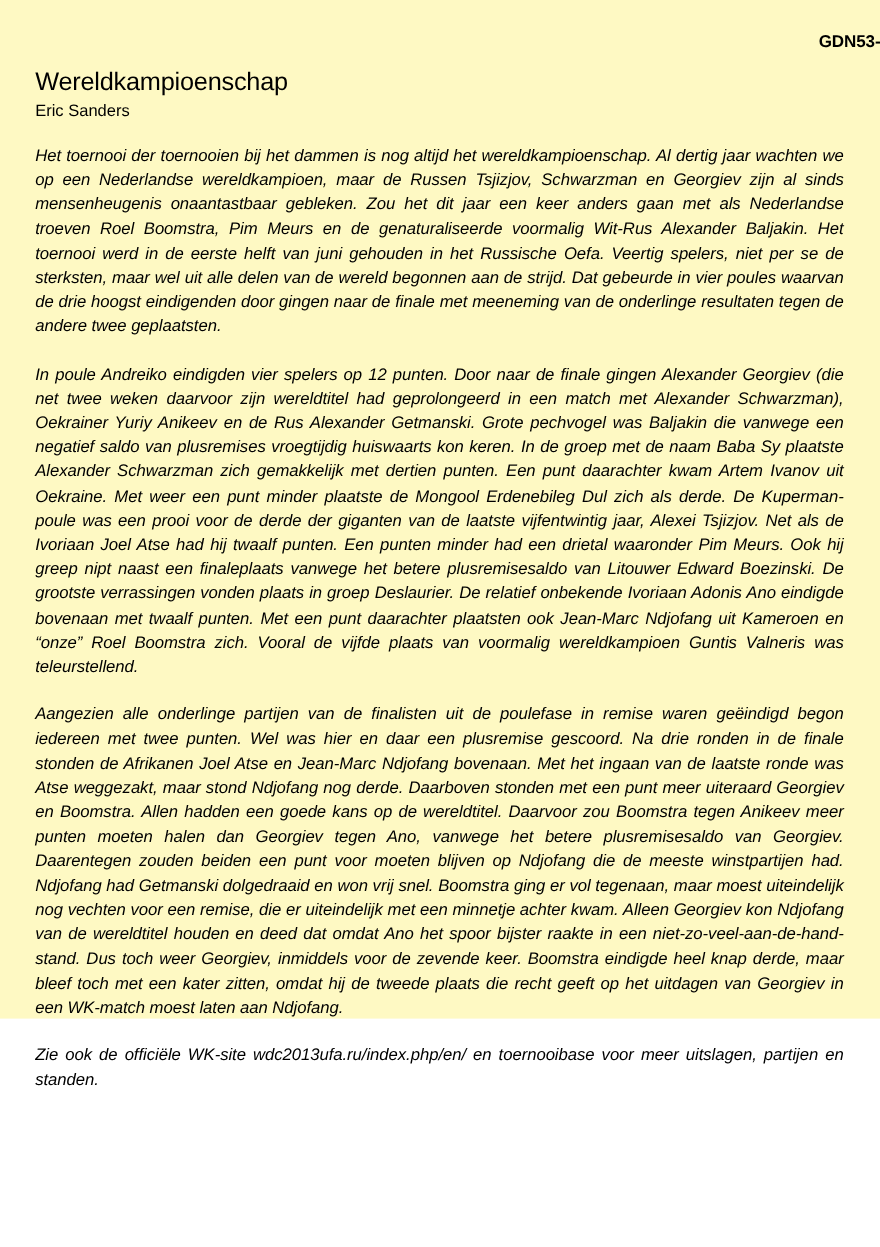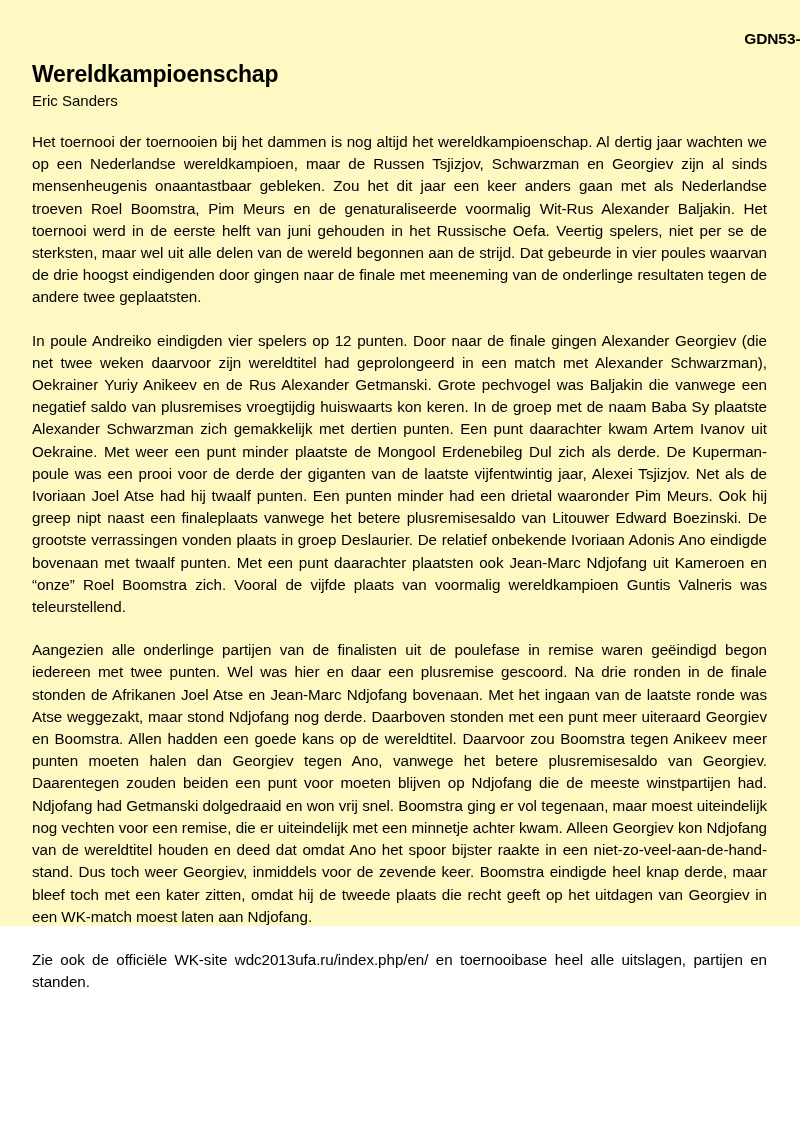--- a/index.html
+++ b/index.html
@@ -32,38 +32,39 @@
     font-weight: bold;
     letter-spacing: -0.1px;
     line-height: 1;
     white-space: nowrap;
   }
   .title {
     position: absolute;
     left: 32px;
     top: 62px;
     font-size: 23px;
-    font-weight: bold;
+    font-weight: normal;
     letter-spacing: -0.2px;
     line-height: 1.1;
     margin: 0;
   }
   .byline {
     position: absolute;
     left: 32px;
     top: 92px;
     font-size: 15px;
     line-height: 1.25;
     text-align: right;
   }
   .body-text {
     position: absolute;
     left: 32px;
     top: 131px;
     width: 735px;
+    font-style: italic;
   }
   .para {
     margin: 0 0 21px 0;
     font-size: 15.2px;
     line-height: 22.2px;
     text-align: justify;
     text-justify: inter-word;
     letter-spacing: -0.05px;
     word-spacing: 0px;
   }
@@ -86,18 +87,18 @@
   <div class="header-code">GDN53-4</div>
 
   <h1 class="title">Wereldkampioenschap</h1>
 
   <div class="byline">Eric Sanders</div>
 
   <div class="body-text">
     <p class="para">Het toernooi der toernooien bij het dammen is nog altijd het wereldkampioenschap. Al dertig jaar wachten we op een Nederlandse wereldkampioen, maar de Russen Tsjizjov, Schwarzman en Georgiev zijn al sinds mensenheugenis onaantastbaar gebleken. Zou het dit jaar een keer anders gaan met als Nederlandse troeven Roel Boomstra, Pim Meurs en de genaturaliseerde voormalig Wit-Rus Alexander Baljakin. Het toernooi werd in de eerste helft van juni gehouden in het Russische Oefa. Veertig spelers, niet per se de sterksten, maar wel uit alle delen van de wereld begonnen aan de strijd. Dat gebeurde in vier poules waarvan de drie hoogst eindigenden door gingen naar de finale met meeneming van de onderlinge resultaten tegen de andere twee geplaatsten.</p>
     <p class="para">In poule Andreiko eindigden vier spelers op 12 punten. Door naar de finale gingen Alexander Georgiev (die net twee weken daarvoor zijn wereldtitel had geprolongeerd in een match met Alexander Schwarzman), Oekrainer Yuriy Anikeev en de Rus Alexander Getmanski. Grote pechvogel was Baljakin die vanwege een negatief saldo van plusremises vroegtijdig huiswaarts kon keren. In de groep met de naam Baba Sy plaatste Alexander Schwarzman zich gemakkelijk met dertien punten. Een punt daarachter kwam Artem Ivanov uit Oekraine. Met weer een punt minder plaatste de Mongool Erdenebileg Dul zich als derde. De Kuperman-poule was een prooi voor de derde der giganten van de laatste vijfentwintig jaar, Alexei Tsjizjov. Net als de Ivoriaan Joel Atse had hij twaalf punten. Een punten minder had een drietal waaronder Pim Meurs. Ook hij greep nipt naast een finaleplaats vanwege het betere plusremisesaldo van Litouwer Edward Boezinski. De grootste verrassingen vonden plaats in groep Deslaurier. De relatief onbekende Ivoriaan Adonis Ano eindigde bovenaan met twaalf punten. Met een punt daarachter plaatsten ook Jean-Marc Ndjofang uit Kameroen en “onze” Roel Boomstra zich. Vooral de vijfde plaats van voormalig wereldkampioen Guntis Valneris was teleurstellend.</p>
     <p class="para">Aangezien alle onderlinge partijen van de finalisten  uit de poulefase in remise waren geëindigd begon iedereen met twee punten. Wel was hier en daar een plusremise gescoord. Na drie ronden in de finale stonden de Afrikanen Joel Atse en Jean-Marc Ndjofang bovenaan. Met het ingaan van de laatste ronde was Atse weggezakt, maar stond Ndjofang nog derde. Daarboven stonden met een punt meer uiteraard Georgiev en Boomstra. Allen hadden een goede kans op de wereldtitel. Daarvoor zou Boomstra tegen Anikeev meer punten moeten halen dan Georgiev tegen Ano, vanwege het betere plusremisesaldo van Georgiev. Daarentegen zouden beiden een punt voor moeten blijven op Ndjofang die de meeste winstpartijen had. Ndjofang had Getmanski dolgedraaid en won vrij snel. Boomstra ging er vol tegenaan, maar moest uiteindelijk nog vechten voor een remise, die er uiteindelijk met een minnetje achter kwam. Alleen Georgiev kon Ndjofang van de wereldtitel houden en deed dat omdat Ano het spoor bijster raakte in een niet-zo-veel-aan-de-hand-stand. Dus toch weer Georgiev, inmiddels voor de zevende keer. Boomstra eindigde heel knap derde, maar bleef toch met een kater zitten, omdat hij de tweede plaats die recht geeft op het uitdagen van Georgiev in een WK-match moest laten aan Ndjofang.</p>
-    <p class="para">Zie ook de officiële WK-site wdc2013ufa.ru/index.php/en/ en toernooibase heel alle uitslagen, partijen en standen.</p>
+    <p class="para">Zie ook de officiële WK-site wdc2013ufa.ru/index.php/en/ en toernooibase voor meer uitslagen, partijen en standen.</p>
   </div>
 
   <div class="page-number">3</div>
 
 </div>
 
 </body></html>

